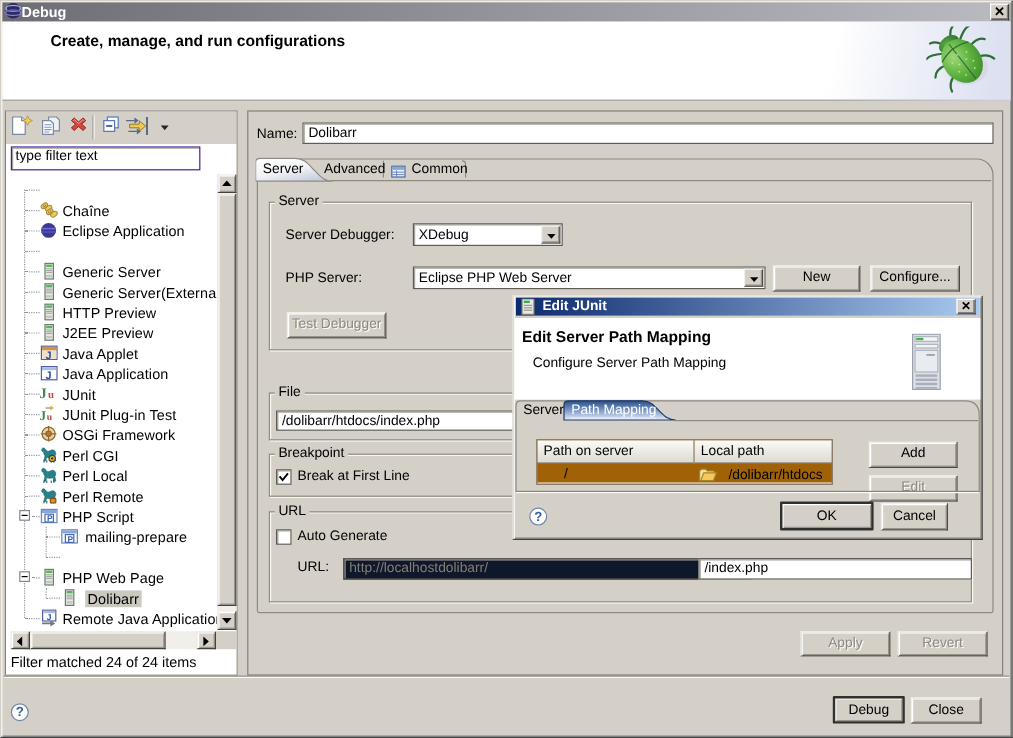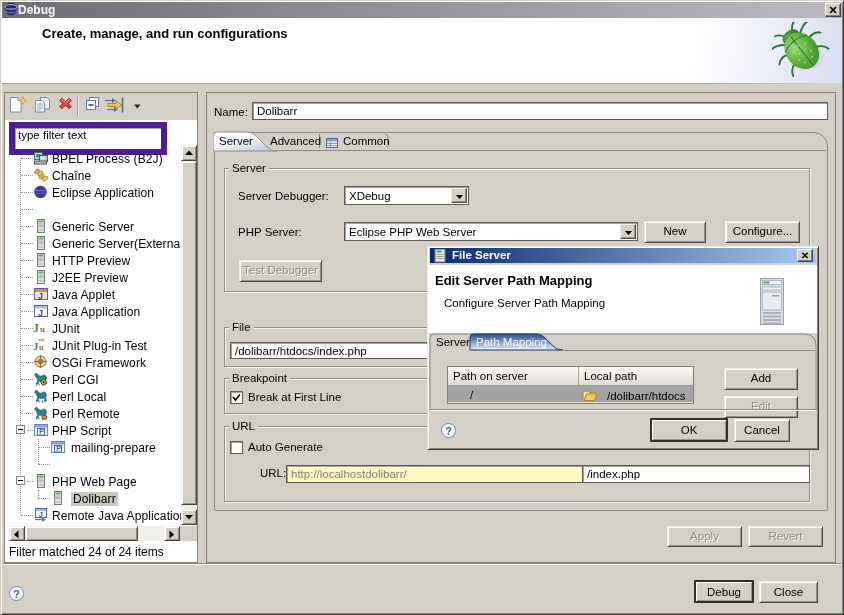--- a/index.html
+++ b/index.html
@@ -21,22 +21,22 @@
   font-size:11px;font-weight:bold;text-align:center;line-height:12px;}
 
 #banner{left:2px;top:18px;width:840px;height:66px;background:#fff;border-bottom:1px solid #9a9890;}
 #bannerg{right:0;top:0;width:300px;height:66px;
   background:linear-gradient(100deg, rgba(255,255,255,0) 50%, rgba(215,219,238,0.85) 95%);}
 #bannertitle{left:6px;top:8px;font-weight:bold;font-size:13px;margin-left:34px;}
 
 #lpanel{left:4px;top:92px;width:194px;height:471px;background:#fff;border:1px solid #848078;}
 #ltoolbar{left:0;top:0;width:192px;height:27px;background:#d4d0c8;}
 #lwhite{left:0;top:27px;width:192px;height:442px;background:#fff;}
-#filterbox{left:4px;top:29px;width:158px;height:33px;background:#fff;
-  border:6px solid #4c1d95;box-shadow:inset 1px 1px 0 #a5a29a;
+#filterbox{left:4px;top:29px;width:158px;height:20px;background:#fff;
+  border:1px solid #4c1d95;box-shadow:inset 1px 1px 0 #a5a29a;
   padding:1px 0 0 3px;font-size:11.5px;}
 #tree{left:1px;top:50px;width:175px;height:382px;overflow:hidden;}
 .trow{position:absolute;left:0;height:17px;width:300px;}
 .trow .ticon{position:absolute;top:0px;}
 .trow .tlabel{position:absolute;top:2px;white-space:nowrap;font-size:12px;letter-spacing:0.1px;}
 .hdot{position:absolute;border-top:1px dotted #9298a2;}
 .vdot{position:absolute;border-left:1px dotted #9298a2;}
 .expander{position:absolute;width:9px;height:9px;background:#fff;border:1px solid #848890;}
 .expander:after{content:"";position:absolute;left:1px;top:3px;width:5px;height:1px;background:#000;}
 
@@ -193,32 +193,20 @@
         <path d="M3 7.5 h8 v-2.8 l5.5 4.3 -5.5 4.3 v-2.8 h-8 z" fill="#edc94f" stroke="#97742c" stroke-width="0.8"></path>
       </g>
       <path d="M129 11.5 l6.5 0 -3.25 4 z" fill="#262626"></path>
     </svg>
   </div>
   <div id="lwhite" class="abs"></div>
   <div id="filterbox" class="abs">type filter text</div>
   <div id="tree" class="abs">
       <div class="vdot" style="left:14px;top:15px;height:357px"></div>
       <div class="hdot" style="left:15px;top:15px;width:12px"></div>
-      <div class="trow" style="top:7px">
-        <span class="ticon" style="left:27px">
-          <svg width="16" height="16" style="position:absolute">
-            <rect x="1.5" y="2.5" width="8" height="7" fill="#dde4e2" stroke="#4e5e5c"></rect>
-            <rect x="3" y="4" width="5" height="3.5" fill="#3e8a86"></rect>
-            <rect x="6.5" y="5.5" width="8" height="6" fill="#c2cdc9" stroke="#4e5e5c"></rect>
-            <rect x="8" y="7" width="3.5" height="2.5" fill="#e8f0ee"></rect>
-            <rect x="1.5" y="11" width="12" height="3" fill="#b0bab6" stroke="#4e5e5c"></rect>
-          </svg>
-        </span>
-        <span class="tlabel" style="left:46px">BPEL Process (B2J)</span>
-      </div>
       <div class="hdot" style="left:15px;top:32px;width:12px"></div>
       <div class="trow" style="top:24px">
         <span class="ticon" style="left:27px">
           <svg width="16" height="16" style="position:absolute">
             <g stroke="#a8862e" fill="#ecca62" stroke-width="0.8">
               <ellipse cx="4" cy="4.5" rx="3" ry="1.9" transform="rotate(-35 4 4.5)"></ellipse>
               <ellipse cx="7.5" cy="6.5" rx="3" ry="1.9" transform="rotate(-35 7.5 6.5)"></ellipse>
               <ellipse cx="8.5" cy="9.5" rx="3" ry="1.9" transform="rotate(-35 8.5 9.5)"></ellipse>
               <ellipse cx="12" cy="11.5" rx="3" ry="1.9" transform="rotate(-35 12 11.5)"></ellipse>
               <ellipse cx="4" cy="4.5" rx="1.2" ry="0.7" transform="rotate(-35 4 4.5)" fill="#fff"></ellipse>
@@ -512,64 +500,64 @@
     </div>
     <div class="lbl" style="left:13px;top:57px;">PHP Server:</div>
     <div class="combo" style="left:119px;top:53px;width:294px;height:19px;">
       <span class="ctext">Eclipse PHP Web Server</span>
       <span class="carrow">
           <svg width="10" height="8">
             <path d="M1 2 L4.5 6 L8 2 Z" fill="#000"></path>
           </svg>
         </span>
     </div>
-    <div class="btn" style="left:419px;top:52px;width:62px;height:22px;line-height:19px;">New</div>
+    <div class="btn" style="left:419px;top:52px;width:73px;height:22px;line-height:19px;">New</div>
     <div class="btn" style="left:500px;top:52px;width:75px;height:22px;line-height:19px;">Configure...</div>
     <div class="btn disabled" style="left:14px;top:91px;width:83px;height:22px;line-height:19px;">Test Debugger</div>
   </div>
   <div class="group" style="left:17px;top:234px;width:586px;height:40px;">
     <span class="glabel">File</span>
     <div class="sunken" style="left:5px;top:14px;width:575px;height:17px;">/dolibarr/htdocs/index.php</div>
   </div>
   <div class="group" style="left:17px;top:285px;width:586px;height:36px;">
     <span class="glabel">Breakpoint</span>
     <div class="cb" style="left:5px;top:12px;">
         <svg width="11" height="11" style="position:absolute;left:0;top:0">
           <path d="M2 5 L4.5 8 L9 2.5" fill="none" stroke="#000" stroke-width="1.6"></path>
         </svg>
       </div>
     <div class="lbl" style="left:23px;top:12px;">Break at First Line</div>
   </div>
   <div class="group" style="left:17px;top:333px;width:586px;height:76px;">
     <span class="glabel">URL</span>
     <div class="cb" style="left:5px;top:14px;"></div>
     <div class="lbl" style="left:23px;top:14px;">Auto Generate</div>
-    <div class="lbl" style="left:23px;top:40px;margin-left:12px;">URL:</div>
-    <div class="sunken" style="left:61px;top:38px;width:340px;height:18px;color:#847f76;background:#fef9c3;">http://localhostdolibarr/</div>
+    <div class="lbl" style="left:23px;top:40px;">URL:</div>
+    <div class="sunken" style="left:61px;top:38px;width:340px;height:18px;color:#847f76;background:#0f172a;">http://localhostdolibarr/</div>
     <div class="sunken" style="left:357px;top:38px;width:228px;height:18px;">/index.php</div>
   </div>
   <div class="btn disabled" style="left:460px;top:433px;width:75px;height:21px;line-height:18px;">Apply</div>
   <div class="btn disabled" style="left:541px;top:433px;width:75px;height:21px;line-height:18px;">Revert</div>
 </div>
 
 <div id="bottomsep" class="abs"></div>
 <div class="helpq abs" style="left:9px;top:586px;">?</div>
 <div class="btn default abs" style="left:694px;top:580px;width:60px;height:23px;line-height:20px;">Debug</div>
 <div class="btn abs" style="left:759px;top:581px;width:59px;height:22px;line-height:20px;">Close</div>
 
 <div id="edlg" class="abs">
   <div id="edtitle" class="abs"></div>
   <div class="abs" style="left:6px;top:2px;"><svg width="12" height="14">
     <rect x="1" y="0" width="10" height="13" fill="#e8e8e4" stroke="#7a7a74" stroke-width="1"></rect>
     <rect x="2.5" y="1.5" width="5" height="2" fill="#3fae49"></rect>
     <rect x="2.5" y="5" width="7" height="1" fill="#9a9a92"></rect>
     <rect x="2.5" y="7" width="7" height="1" fill="#9a9a92"></rect>
     <rect x="2.5" y="9" width="7" height="1" fill="#9a9a92"></rect>
   </svg></div>
-  <div id="edtitletext" class="abs">File Server</div>
+  <div id="edtitletext" class="abs">Edit JUnit</div>
   <div id="edclose" class="abs">✕</div>
   <div id="edbanner" class="abs">
     <div id="edbt1" class="abs">Edit Server Path Mapping</div>
     <div id="edbt2" class="abs">Configure Server Path Mapping</div>
     <div class="abs" id="bigserver" style="left:331px;top:13px;">
       <svg width="26" height="48">
         <rect x="0.5" y="0.5" width="23" height="46" fill="#dbdfe6" stroke="#9aa0ac"></rect>
         <rect x="2.5" y="2.5" width="19" height="4" fill="#f2f4f6" stroke="#b0b6c0"></rect>
         <rect x="3.5" y="3.5" width="6" height="2" fill="#4ab04e"></rect>
         <rect x="2.5" y="9" width="19" height="3" fill="#f2f4f6" stroke="#b0b6c0"></rect>
@@ -595,21 +583,21 @@
       </defs>
 
       <path d="M1,77 L1,5 Q1,1 5,1 L375,1 Q387,1 387,13 L387,77" fill="none" stroke="#8c8a82"></path>
 
       <path d="M41,17 L41,4 Q41,1 45,1 L106,1 C114,1 117,6 121,10 C125,14 128,17 134,17 Z" fill="url(#pmtab)" stroke="#1c3a6a"></path>
       <line x1="46" y1="15.5" x2="118" y2="15.5" stroke="#e8eef8"></line>
       <line x1="133" y1="17.5" x2="386" y2="17.5" stroke="#8c8a82"></line>
     </svg>
     <div class="lbl" style="left:7px;top:3px;">Server</div>
     <div class="lbl" style="left:47px;top:3px;color:#fff;">Path Mapping</div>
-    <div class="abs" style="left:18px;top:33px;width:247px;height:38px;background:#a3a3a3;border:1px solid #848078;">
+    <div class="abs" style="left:18px;top:33px;width:247px;height:38px;background:#a16207;border:1px solid #848078;">
       <div class="th" style="left:0;width:131px;">Path on server</div>
       <div class="th" style="left:131px;width:114px;border-right:none;">Local path</div>
       <div class="lbl" style="left:22px;top:22px;">/</div>
       <div class="abs" style="left:134px;top:22px;"><svg width="16" height="13">
         <path d="M1 11.5 L1 3.5 L2.5 2 L6 2 L7.5 3.5 L13 3.5 L13 5" fill="#f0dfa0" stroke="#a8842c"></path>
         <path d="M2 11.5 L4.5 5 L15 5 L12.5 11.5 Z" fill="#f4c85c" stroke="#a8842c"></path>
       </svg></div>
       <div class="lbl" style="left:159px;top:23px;">/dolibarr/htdocs</div>
       <div class="abs" style="left:0;top:35px;width:245px;border-top:1px solid #e4e2da;"></div>
     </div>

